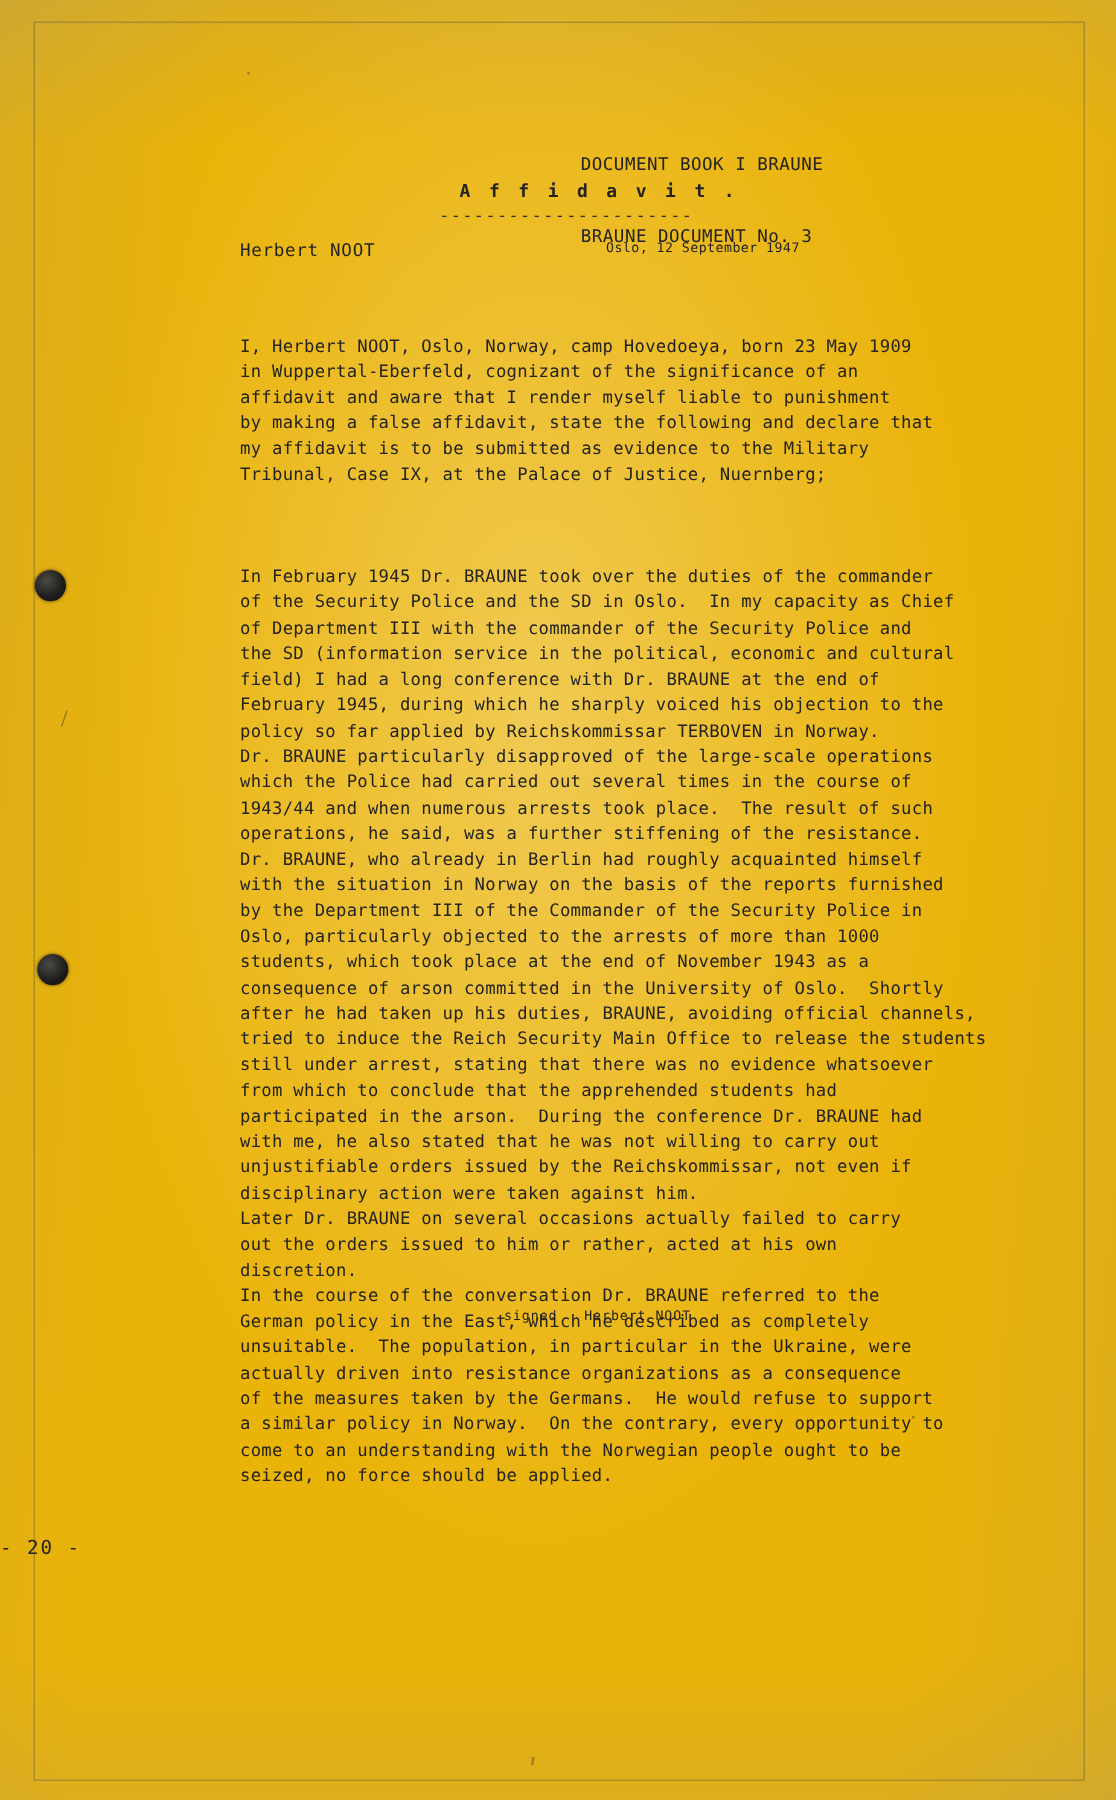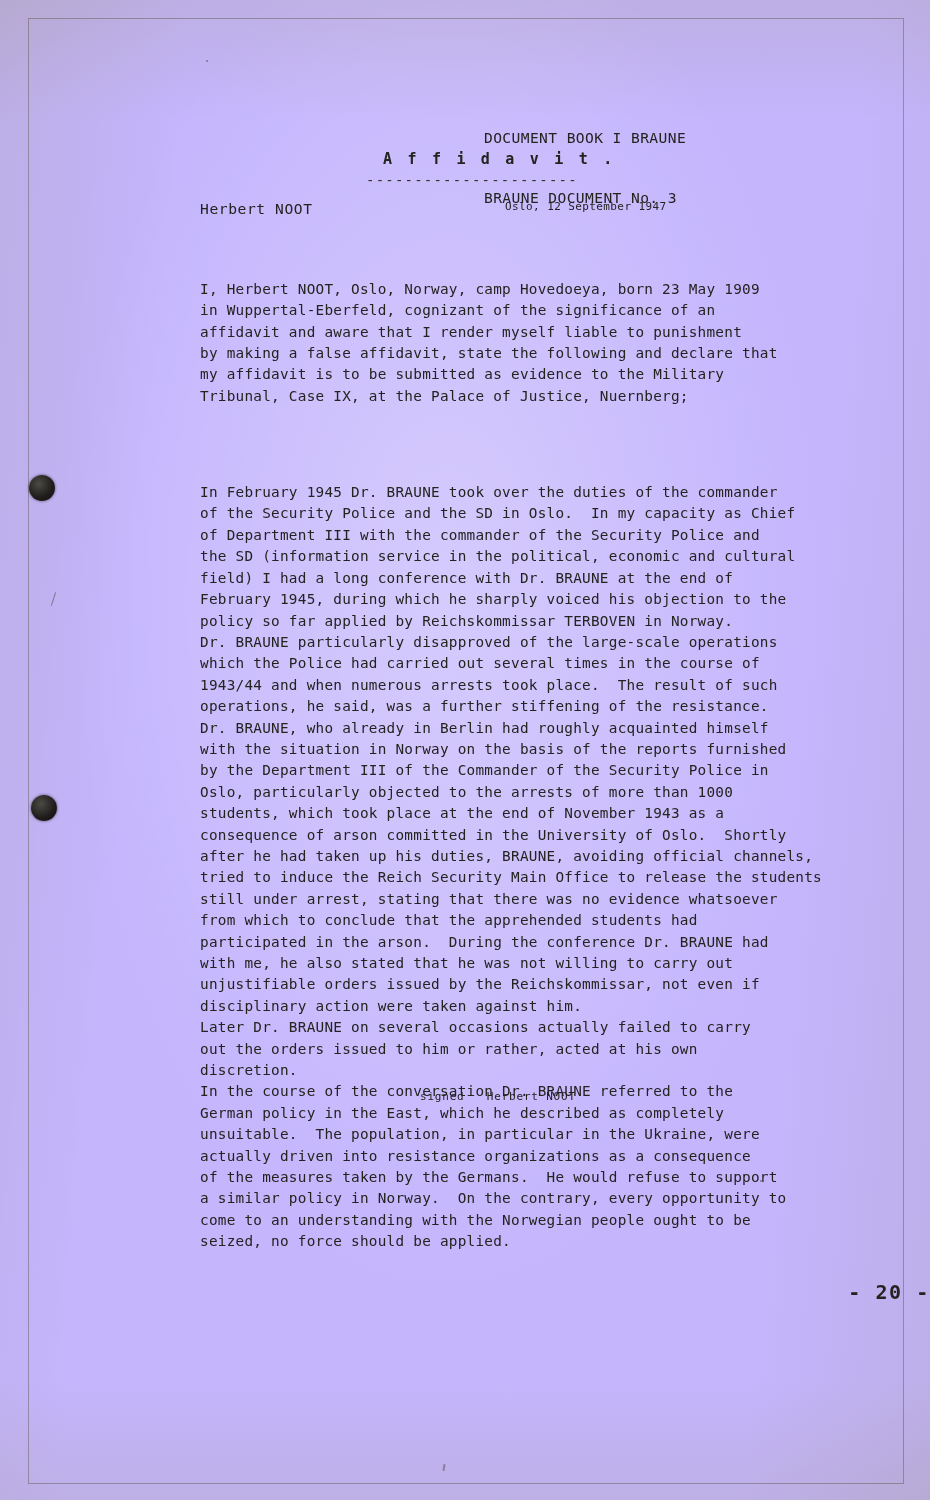--- a/index.html
+++ b/index.html
@@ -4,21 +4,21 @@
 <style>
   html, body {
     margin: 0;
     padding: 0;
     background: #8d8a80;
   }
   .page {
     position: relative;
     width: 930px;
     height: 1500px;
-    background: #c4b5fd;
+    background: #eab308;
     overflow: hidden;
     font-family: "DejaVu Sans Mono", monospace;
     color: #24231f;
   }
   
   .paper-tex {
     position: absolute;
     inset: 0;
     background:
       radial-gradient(ellipse at 48% 40%, rgba(255,255,255,0.30) 0%, rgba(255,255,255,0.0) 55%),
@@ -105,41 +105,40 @@
     position: absolute;
     left: 200px;
     top: 236px;
     width: 660px;
     font-size: 14.35px;
     line-height: 21.4px;
     letter-spacing: 0.25px;
     white-space: pre-wrap;
   }
   .para { margin: 0; white-space: pre; }
-  .para.p1 { margin-bottom: 32px; }
+  .para.p1 { margin-bottom: 21px; }
 
   .signed {
     position: absolute;
     left: 420px;
     top: 1090px;
     font-size: 11px;
     letter-spacing: 0.8px;
     white-space: pre;
   }
 
   .pagenum {
     position: absolute;
     left: 0;
     top: 1280px;
     width: 930px;
-    text-align: right;
-    font-size: 20px;
+    text-align: left;
+    font-size: 16px;
     letter-spacing: 1.6px;
     white-space: pre;
-    font-weight: bold;
   }
 
   .speck {
     position: absolute;
     background: rgba(60,56,45,0.5);
     border-radius: 50%;
     pointer-events: none;
   }
   .mark-slash {
     position: absolute;

